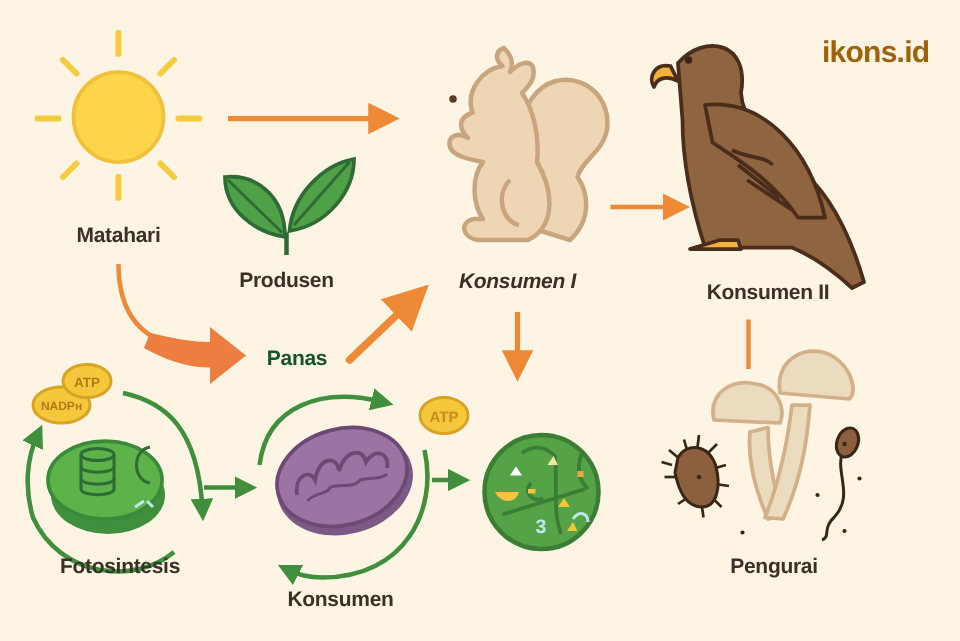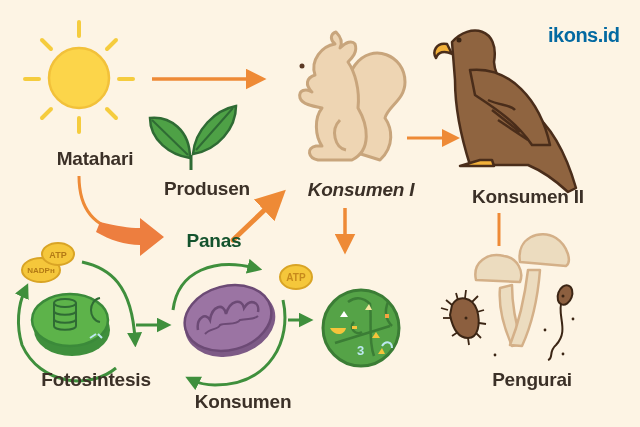--- a/index.html
+++ b/index.html
@@ -1,20 +1,20 @@
 <!DOCTYPE html>
 <html><head>
 <meta charset="utf-8">
 <style>
   html, body { margin:0; padding:0; }
   body { width:640px; height:427px; background:#fdf4e4; position:relative; overflow:hidden; font-family:"Liberation Sans", "DejaVu Sans", sans-serif; }
   .canvas { position:absolute; left:0; top:0; width:640px; height:427px; }
-  .lbl { position:absolute; font-weight:700; color:#3b3027; font-size:19px; white-space:nowrap; transform:translateX(-50%); letter-spacing:-0.2px;margin-left:16px; }
+  .lbl { position:absolute; font-weight:700; color:#3b3027; font-size:14px; white-space:nowrap; transform:translateX(-50%); letter-spacing:-0.2px; }
   .panas { color:#14532d; font-weight:600; }
-  .wm { position:absolute; left:548px; top:24px; font-size:20px; font-weight:700; color:#0369a1; letter-spacing:-0.5px; }
+  .wm { position:absolute; left:548px; top:24px; font-size:20px; font-weight:700; color:#a16207; letter-spacing:-0.5px; }
   .badge-text { font-family:"Liberation Sans", sans-serif; font-weight:700; }
 </style>
 </head>
 <body>
 
 <svg class="canvas" viewBox="0 0 640 427" xmlns="http://www.w3.org/2000/svg">
   <defs>
     <marker id="ao" markerWidth="6" markerHeight="6" refX="3" refY="3" orient="auto" markerUnits="strokeWidth">
       <path d="M0,0 L6,3 L0,6 Z" fill="#ee8a36"></path>
     </marker>

